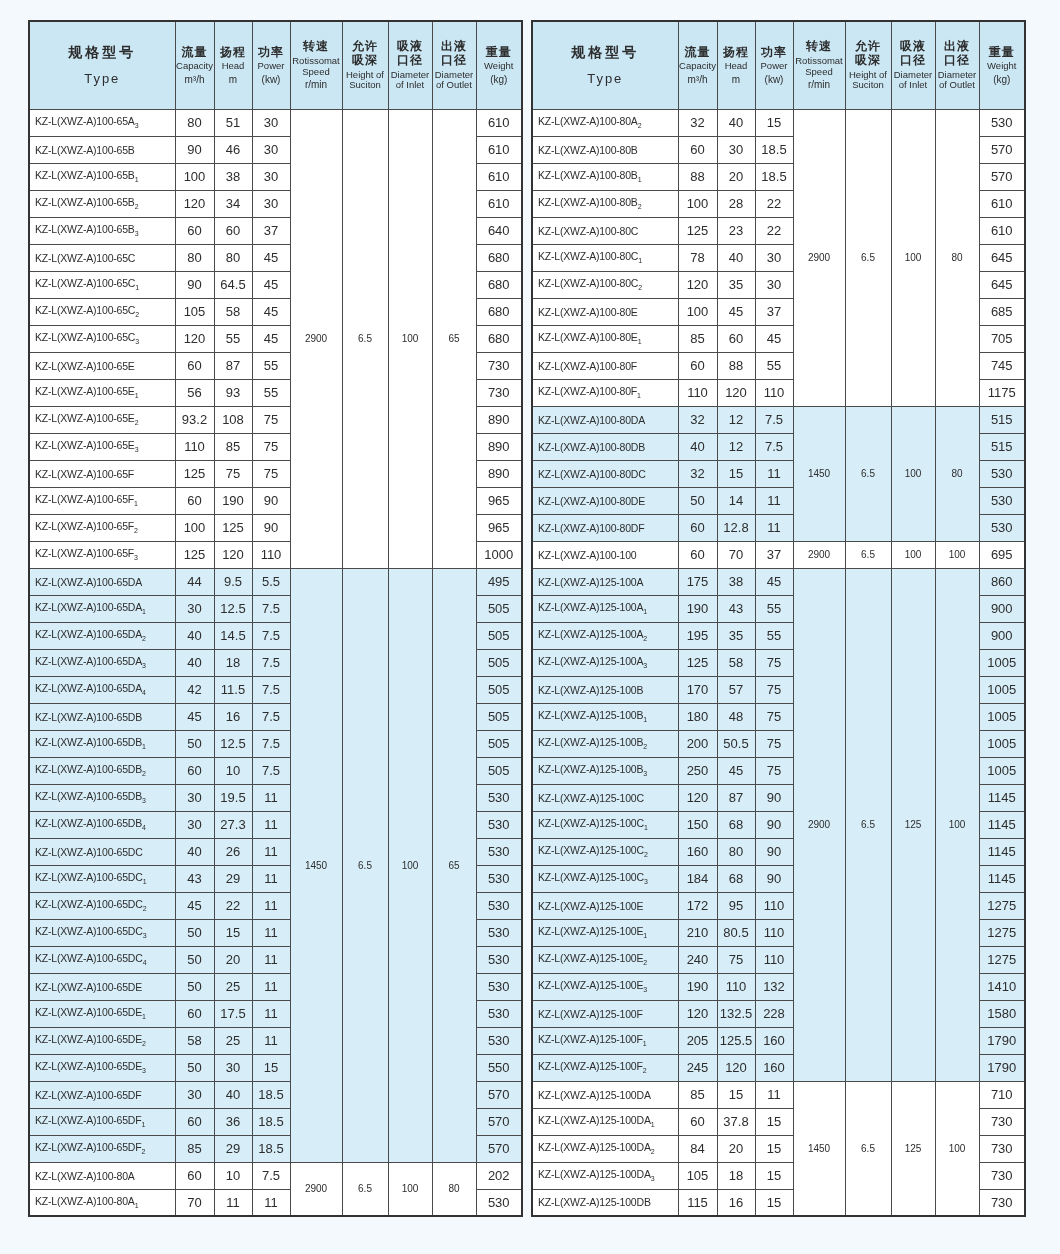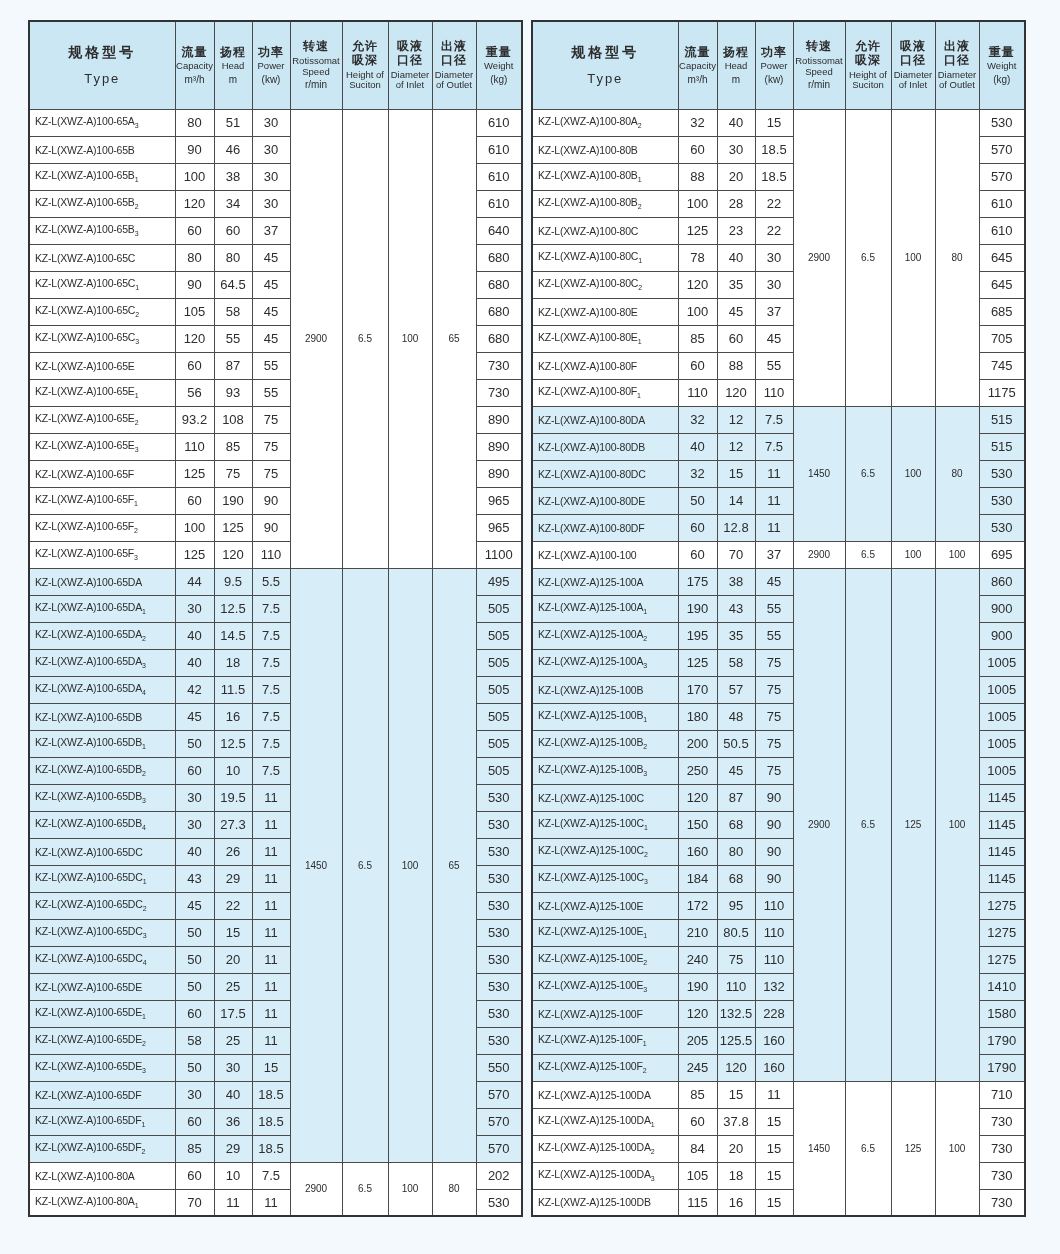--- a/index.html
+++ b/index.html
@@ -230,21 +230,21 @@
           <td class="num">100</td>
           <td class="num">125</td>
           <td class="num">90</td>
           <td class="num">965</td>
         </tr>
         <tr>
           <td class="type-cell">KZ-L(XWZ-A)100-65F<sub>3</sub></td>
           <td class="num">125</td>
           <td class="num">120</td>
           <td class="num">110</td>
-          <td class="num">1100</td>
+          <td class="num">1000</td>
         </tr>
         <tr class="shaded">
           <td class="type-cell">KZ-L(XWZ-A)100-65DA</td>
           <td class="num">44</td>
           <td class="num">9.5</td>
           <td class="num">5.5</td>
           <td class="merged shaded" rowspan="22">1450</td>
           <td class="merged shaded" rowspan="22">6.5</td>
           <td class="merged shaded" rowspan="22">100</td>
           <td class="merged shaded" rowspan="22">65</td>

